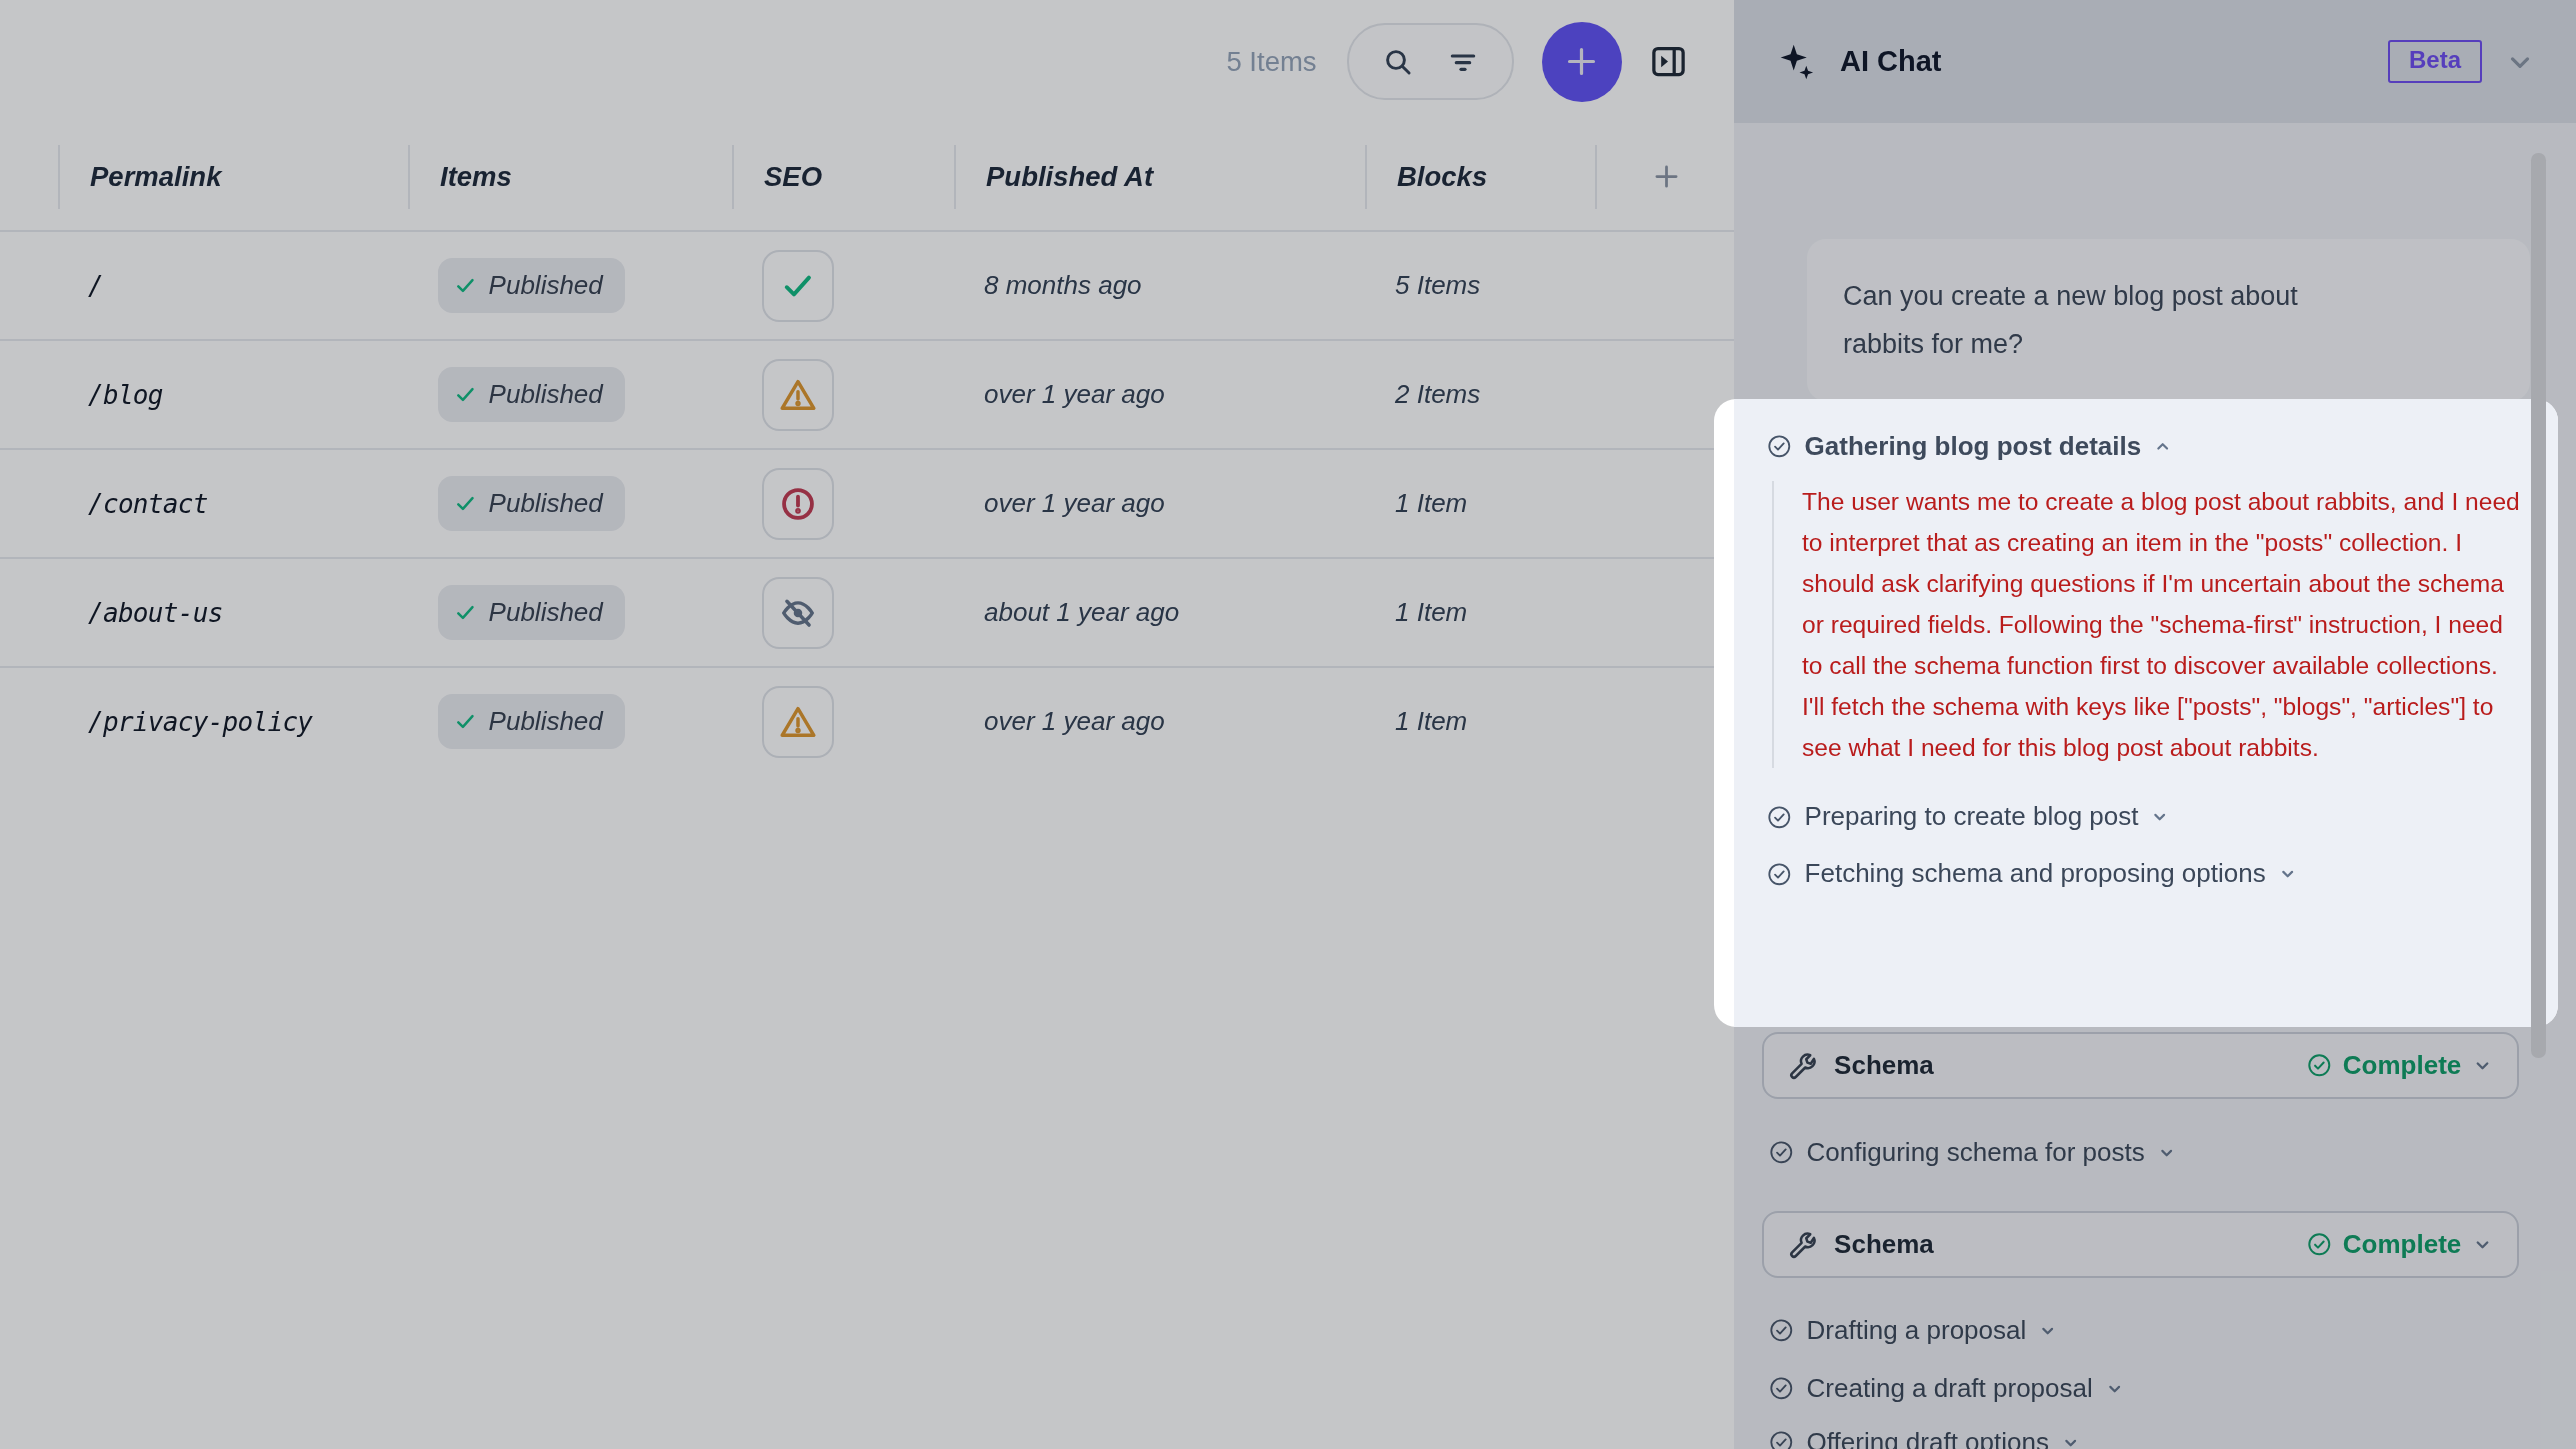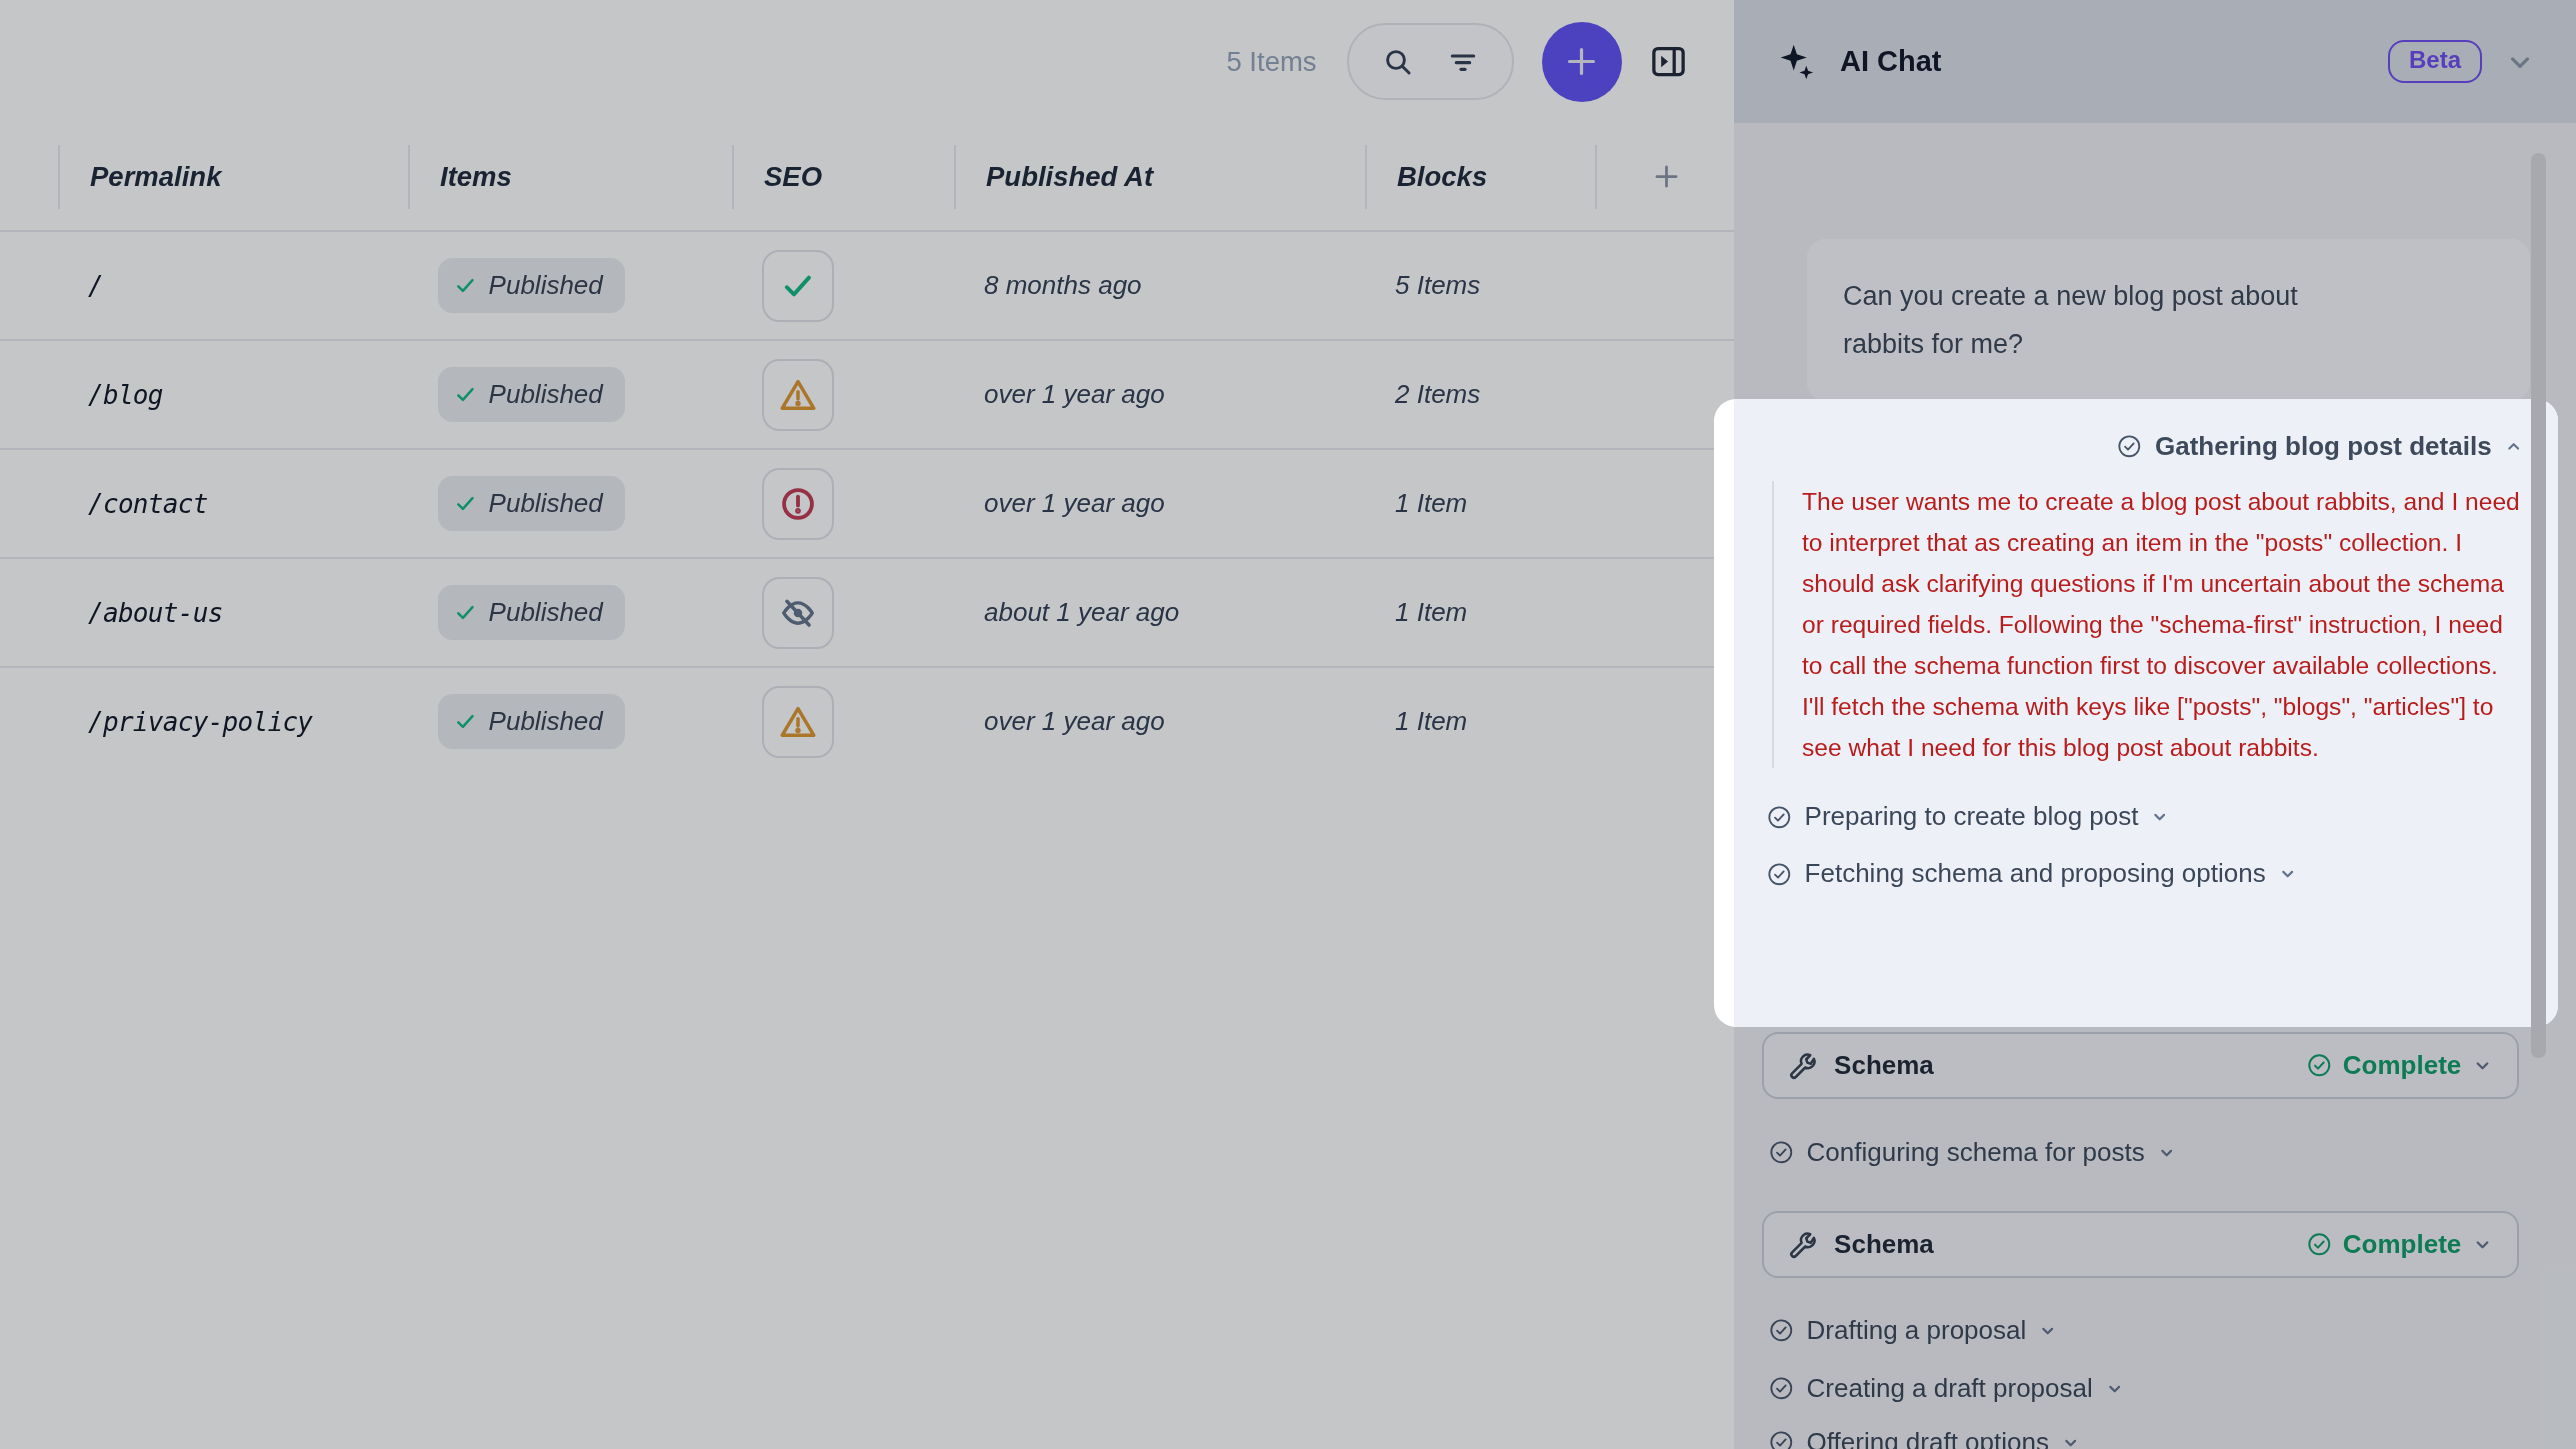--- a/index.html
+++ b/index.html
@@ -67,21 +67,21 @@
   
   .chat { position:absolute; left:1734px; top:0; right:0; bottom:0; background:#eef0f5; }
   .chat-header {
     height:123px; background:#dbdfe7; display:flex; align-items:center;
     padding:0 41px 0 42px; gap:23px;
   }
   .sparkles { color:#0f172a; }
   .chat-title { font-size:29px; font-weight:700; color:#0f172a; }
   .spacer { flex:1; }
   .beta-badge {
-    border:2.9px solid #6d4df0; color:#6d4df0; border-radius:16px;
+    border:2.9px solid #6d4df0; color:#6d4df0; border-radius:3px;
     padding:4.3px 19px 7.2px; font-size:24px; font-weight:600;
   }
   .hdr-chev { color:#8b95a5; }
 
   .model-row {
     position:absolute; top:158px; left:38px; right:38px;
     display:flex; align-items:center; gap:13px;
   }
   .openai-icon { color:#374151; }
   .model-name { font-size:26px; font-weight:600; color:#334155; }
@@ -115,21 +115,21 @@
   
   .overlay { position:absolute; inset:0; background:rgba(14,17,23,0.24); z-index:50; }
   .spotlight {
     position:absolute; left:1714px; top:399px; width:844px; height:628px;
     background:#ffffff; border-radius:22px; overflow:hidden; z-index:60;
   }
   .spotlight-inner {
     position:absolute; left:20px; top:0; right:0; bottom:0; background:#edf0f6;
     padding:30px 36px 0 33px;
   }
-  .sp-title { display:flex; align-items:center; gap:13px; height:35px; cursor:pointer;justify-content:flex-end; }
+  .sp-title { display:flex; align-items:center; gap:13px; height:35px; cursor:pointer; }
   .sp-title .cc { color:#475569; }
   .sp-title-label { font-size:26px; font-weight:600; color:#3e4a5c; }
   .sp-body {
     margin:17.4px 0 20px 5px; border-left:2.9px solid #d6dae1; padding-left:28px;
   }
   .sp-body p { font-size:24.6px; line-height:41px; color:#b91c1c; max-width:718px; }
   .sp-step { display:flex; align-items:center; gap:13px; height:57px; cursor:pointer; }
   .sp-step .cc { color:#475569; }
 
   .scroll-thumb {

